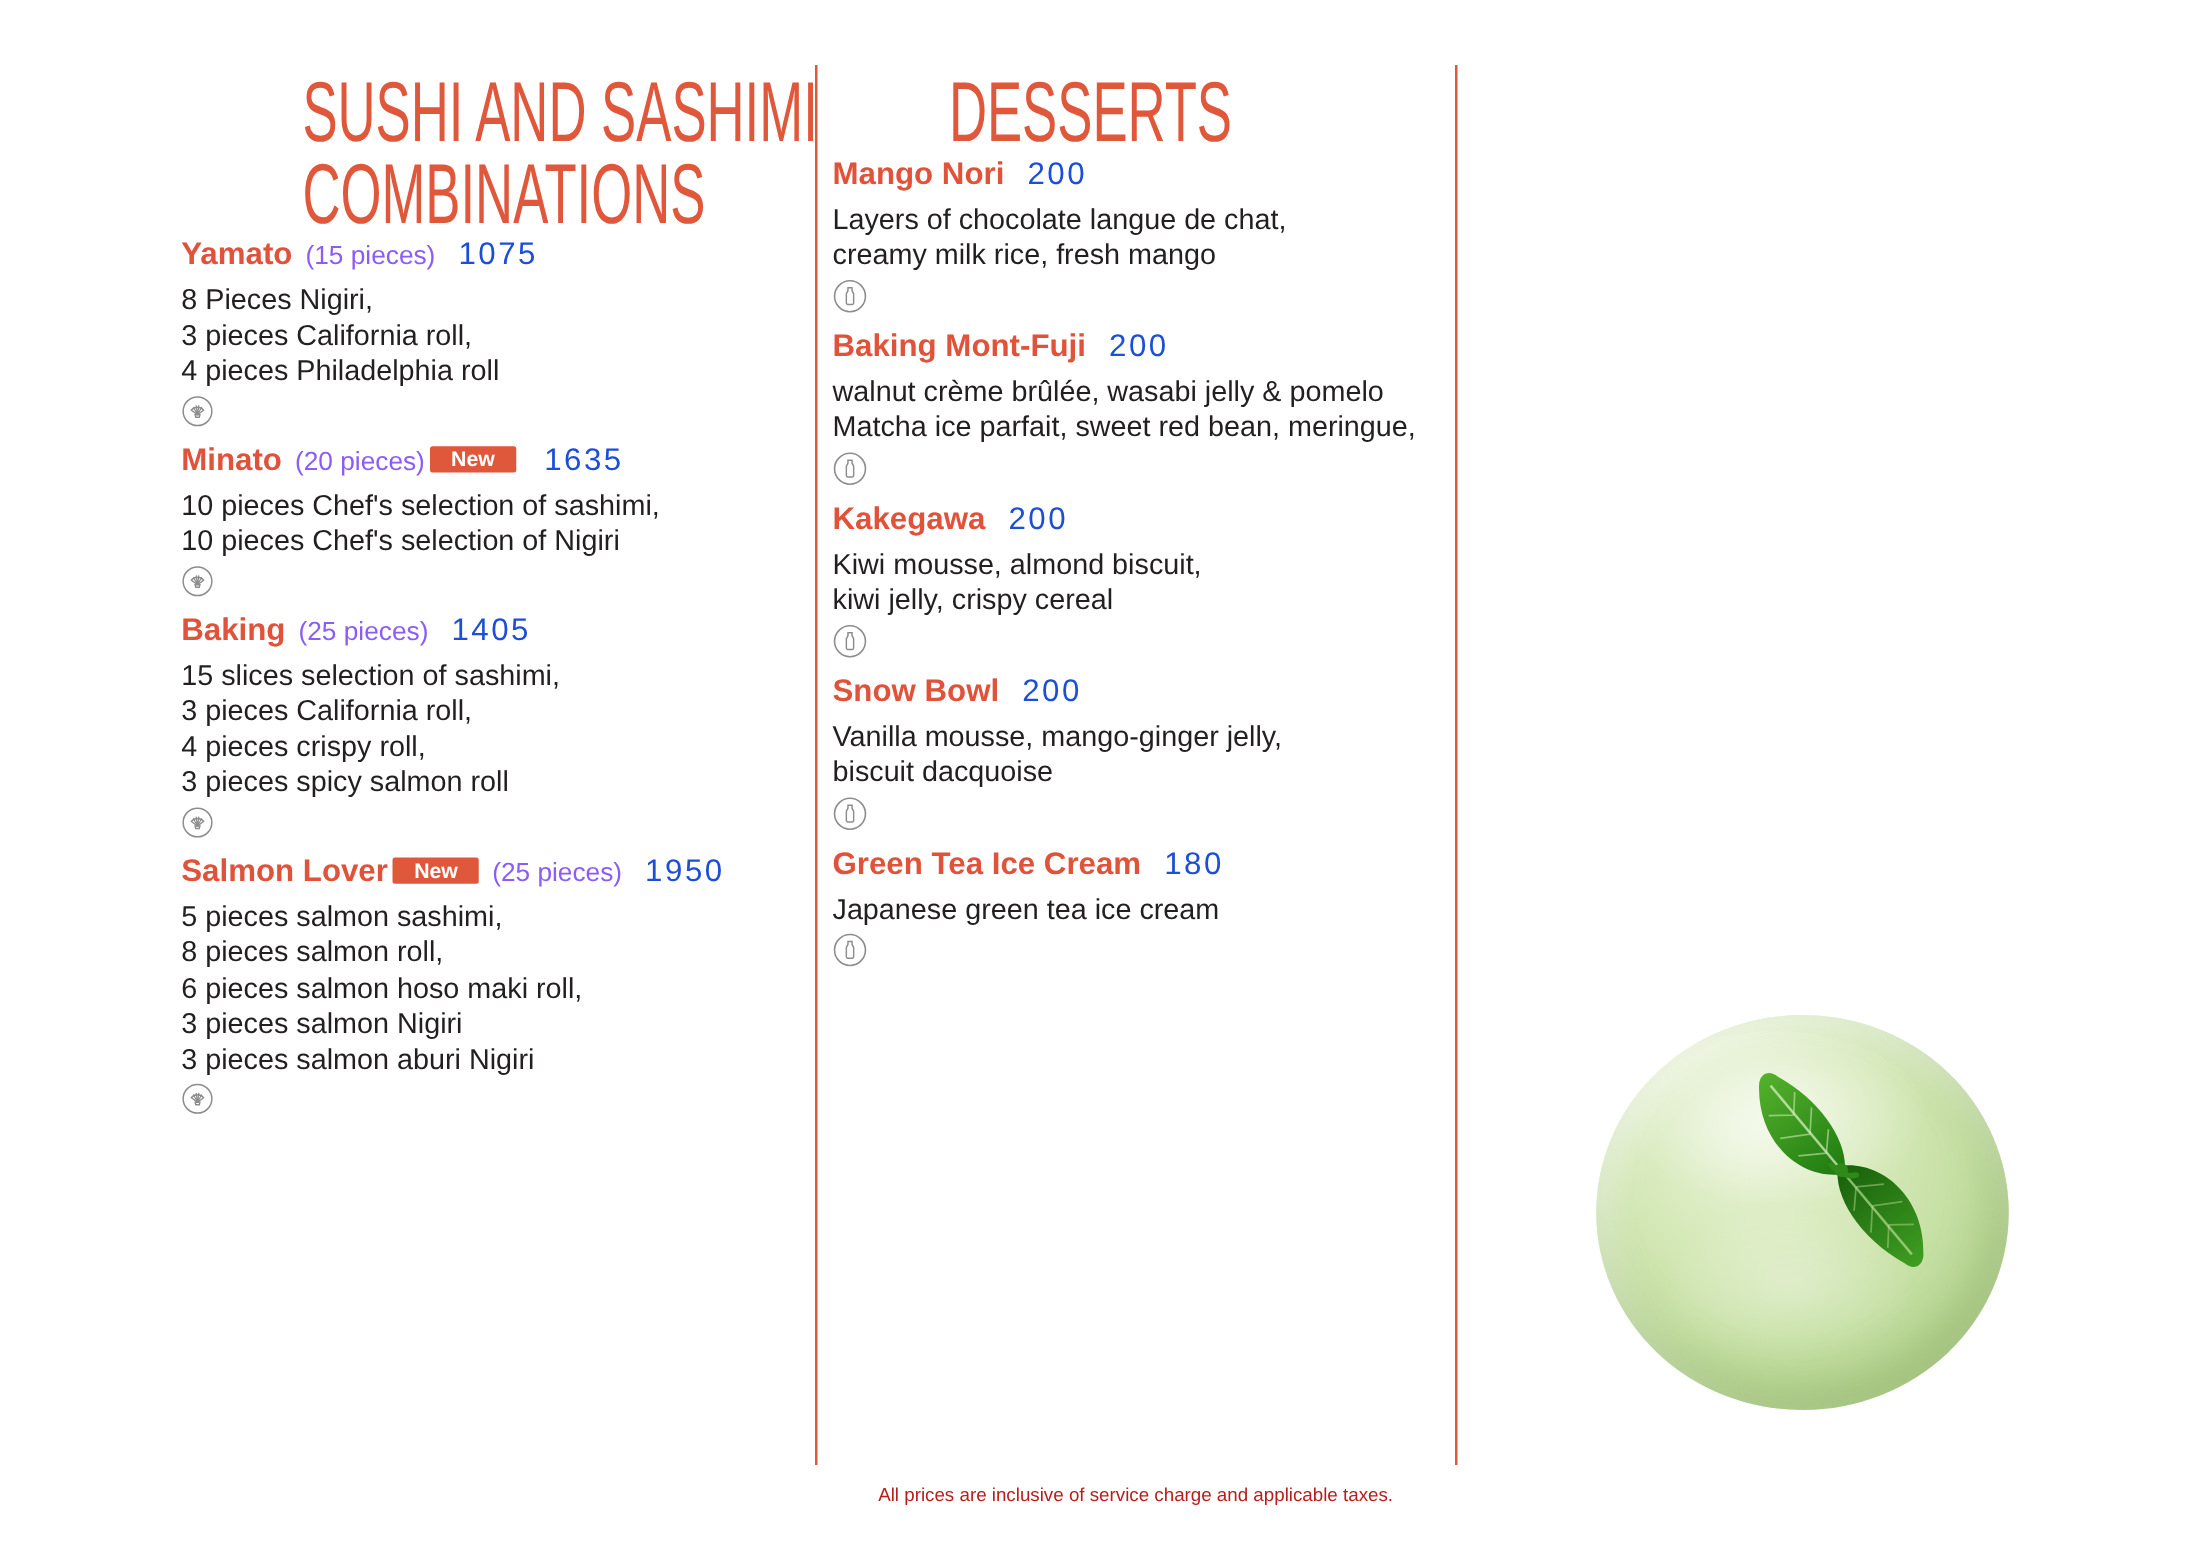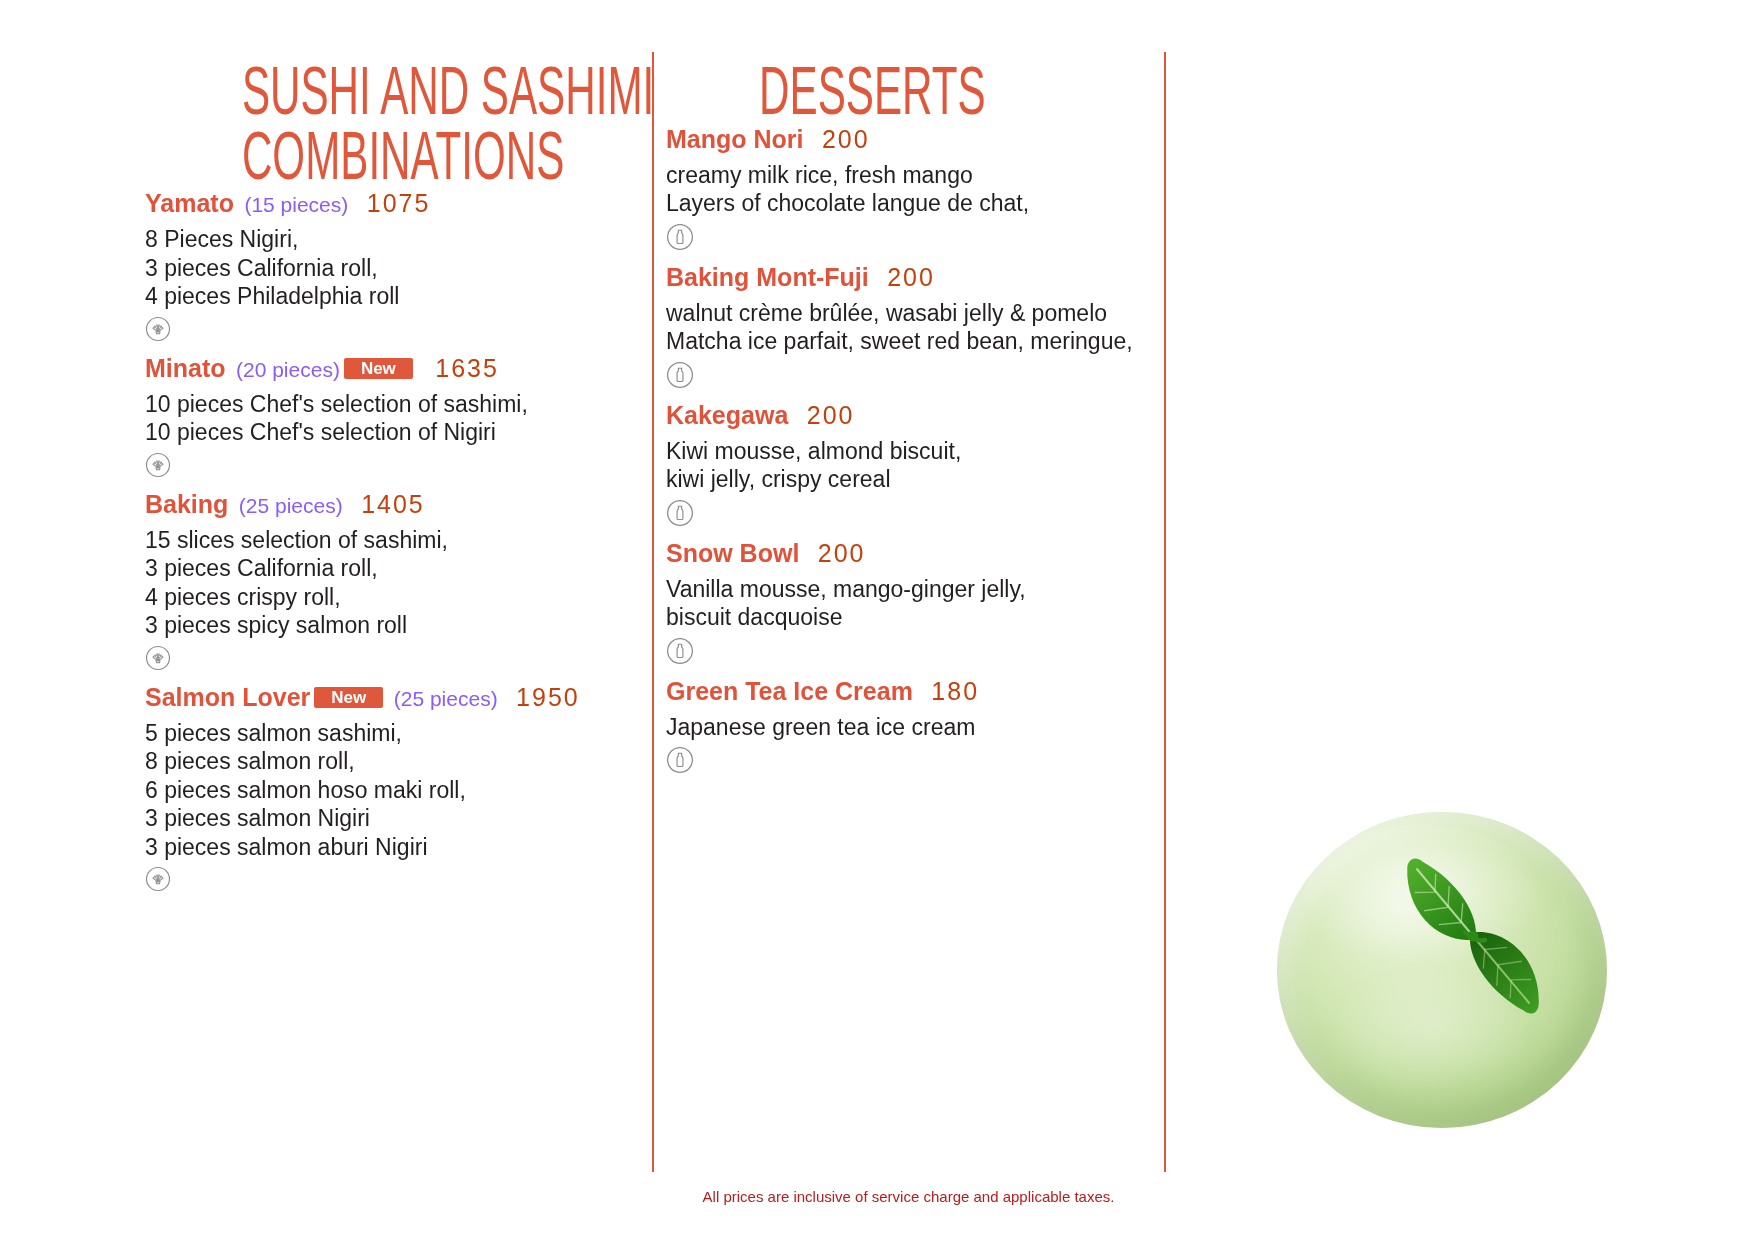--- a/index.html
+++ b/index.html
@@ -24,21 +24,21 @@
     transform:scaleX(0.62); transform-origin:center top; white-space:nowrap;
   }
 
   .first-item-sushi    { margin-top:86px; }
   .first-item-desserts { margin-top:80px; }
 
   .item { margin:0 0 0 0; }
   .item-head { line-height:32px; margin-bottom:2px; white-space:nowrap; }
   .item-name  { color:#e0523a; font-weight:bold; font-size:25px; }
   .item-pieces{ color:#8b5cf6; font-size:21px; margin-left:6px; }
-  .item-price { color:#c2410c; font-size:25px; letter-spacing:2px; margin-left:14px; }
+  .item-price { color:#1d4ed8; font-size:25px; letter-spacing:2px; margin-left:14px; }
   .badge {
     display:inline-block; background:#e0583b; color:#ffffff; font-weight:bold;
     font-size:17px; line-height:21px; padding:0 17px; border-radius:2px;
     vertical-align:3px; margin:0 4px 0 4px;
   }
   .desc-line { font-size:23px; line-height:28.5px; white-space:nowrap; }
   .allergen { margin:5px 0 10px; }
   .allergen svg { display:inline-block; vertical-align:top; }
 
   
@@ -163,22 +163,22 @@
   <section class="col col-desserts">
     <h1 class="section-title">
       <span class="title-line">DESSERTS</span>
     </h1>
 
     <article class="item first-item-desserts">
       <div class="item-head">
         <span class="item-name">Mango Nori</span>
         <span class="item-price">200</span>
       </div>
+      <div class="desc-line">Layers of chocolate langue de chat,</div>
       <div class="desc-line">creamy milk rice, fresh mango</div>
-      <div class="desc-line">Layers of chocolate langue de chat,</div>
       <div class="allergen">
         <svg width="28" height="28">
             <use href="#icon-milk"></use>
           </svg>
       </div>
     </article>
 
     <article class="item">
       <div class="item-head">
         <span class="item-name">Baking Mont-Fuji</span>

